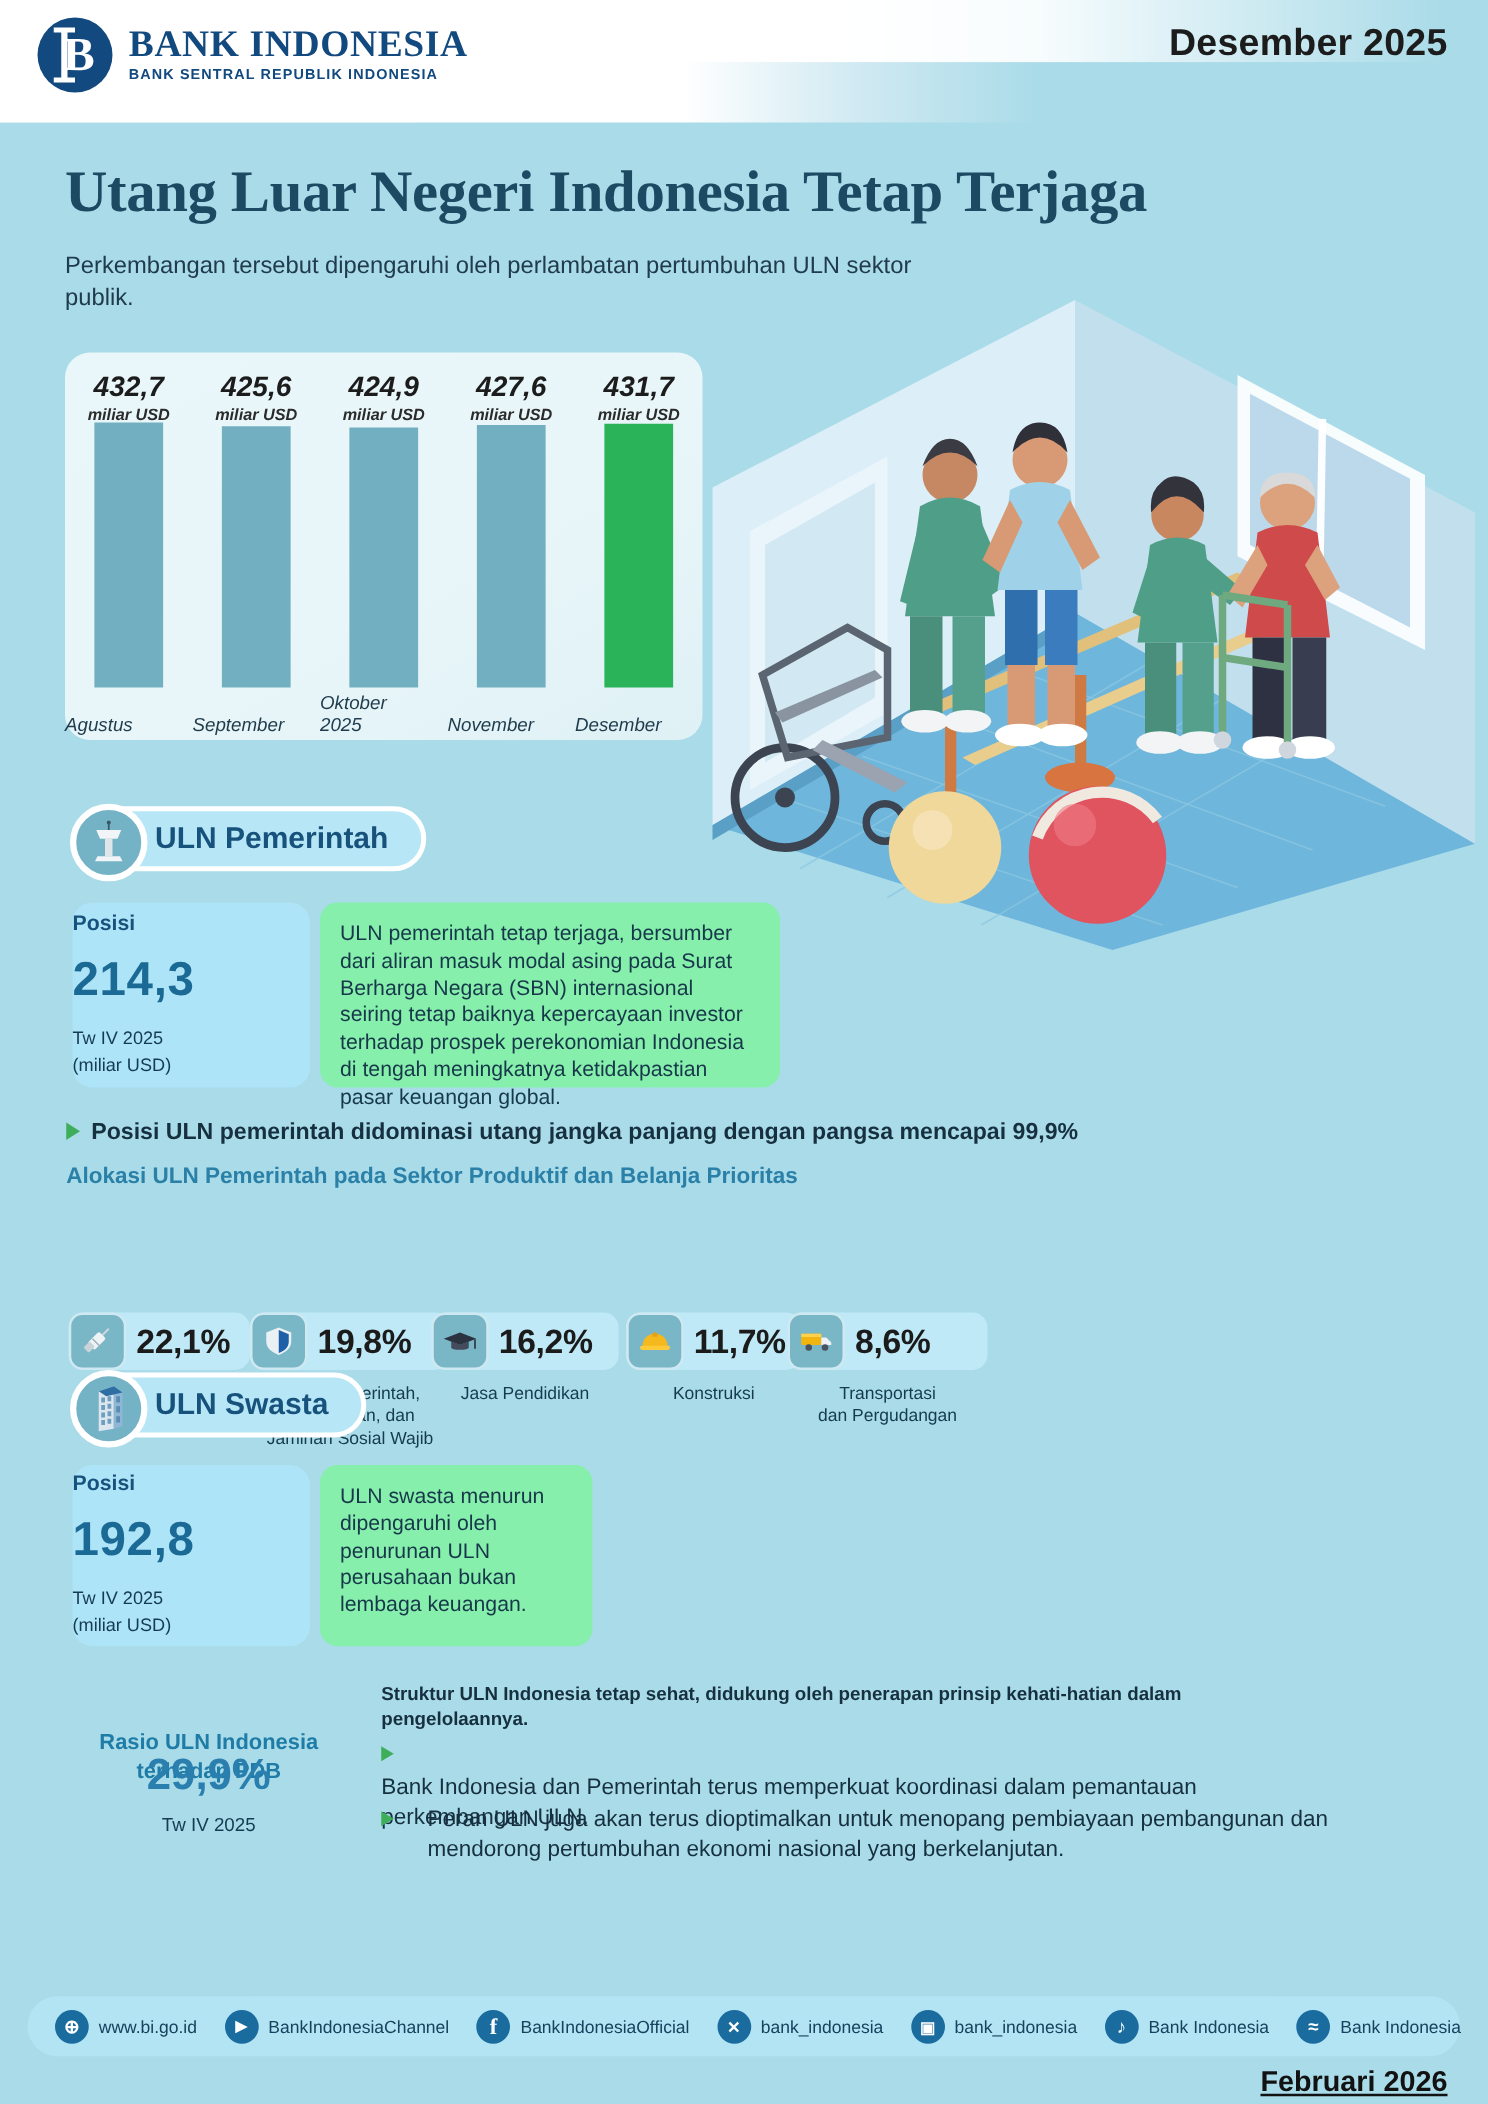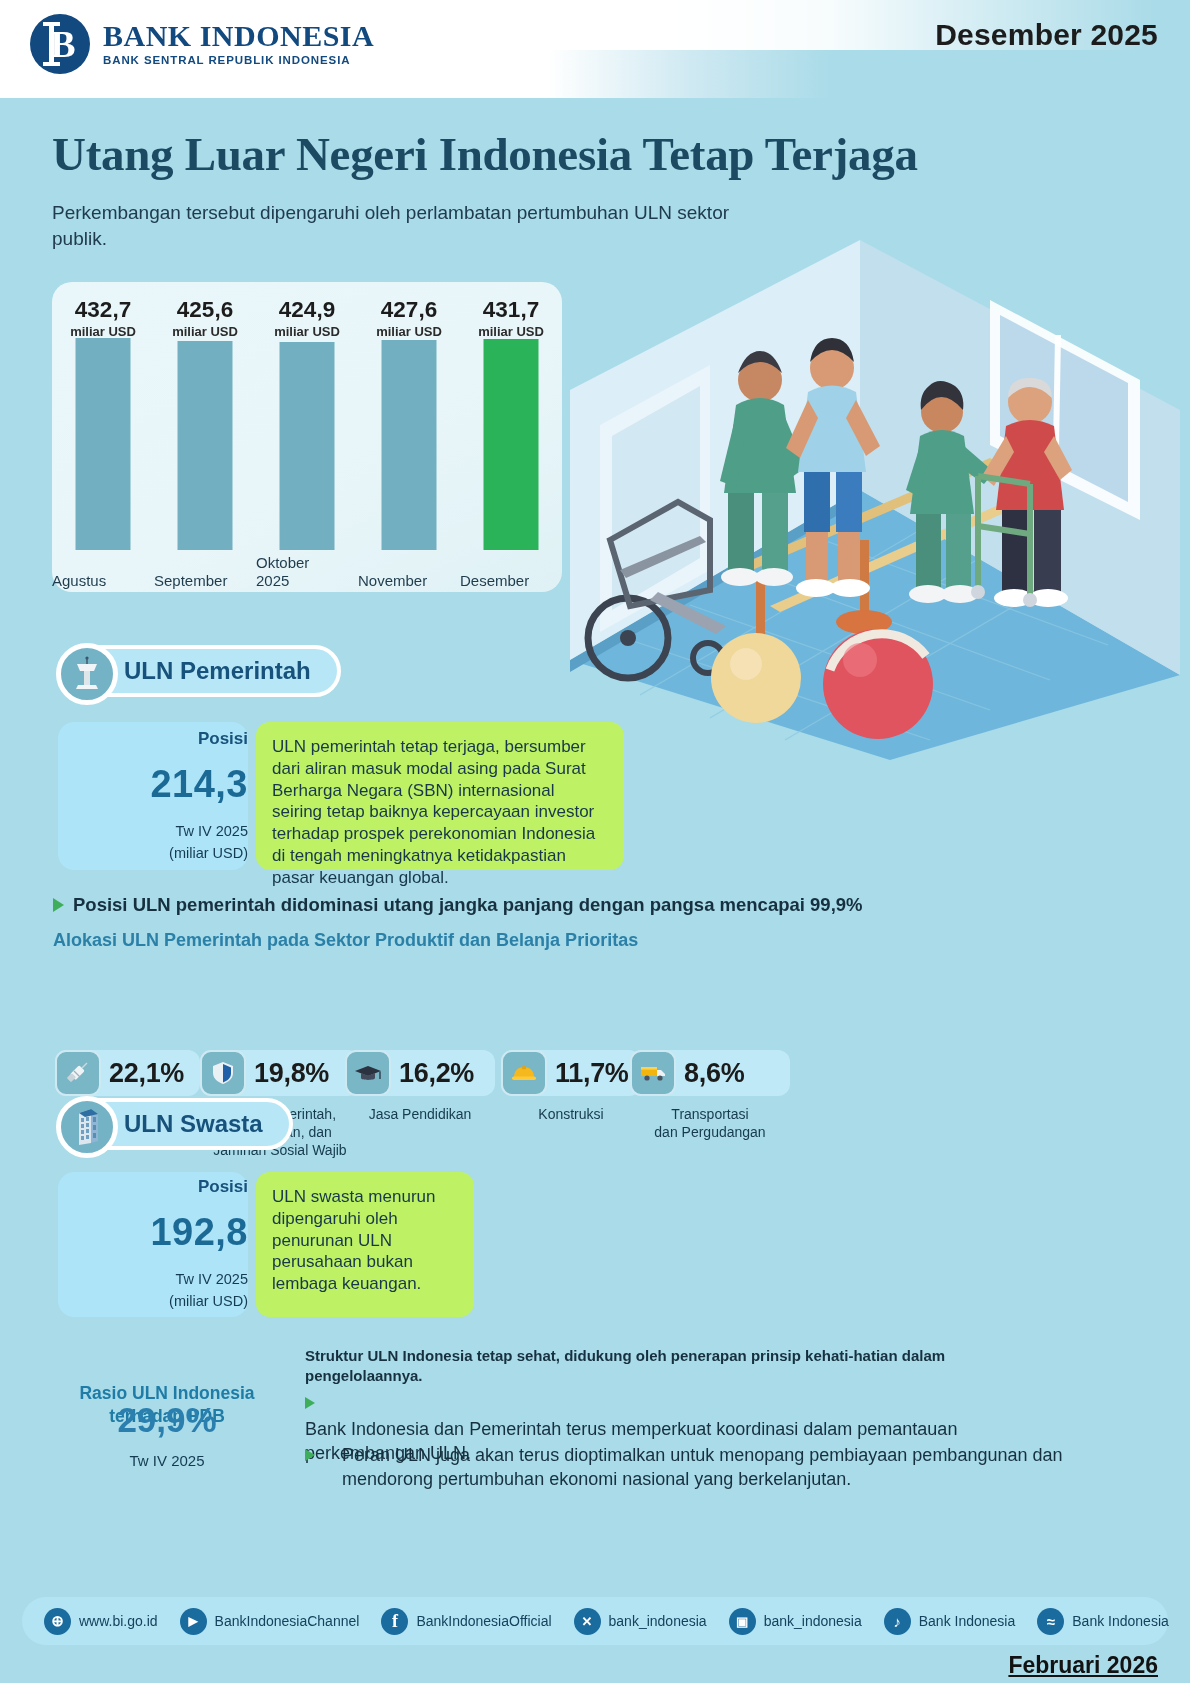--- a/index.html
+++ b/index.html
@@ -65,20 +65,21 @@
   }
 
   
   .illus{position:absolute;left:560px;top:240px;width:630px;height:520px;overflow:hidden;}
 
   
   .chart-card{
     position:absolute;left:52px;top:282px;width:510px;height:310px;
     background:linear-gradient(150deg,#eaf7fa 0%,#e9f6f9 55%,#dff1f5 100%);
     border-radius:20px;
+    font-style:italic;
   }
   .bars{position:absolute;left:0;top:0;width:510px;height:330px;display:flex;}
   .bar-col{flex:1;position:relative;}
   .bar-val{
     position:absolute;top:16px;left:0;width:100%;text-align:center;
     font-size:22.5px;font-weight:bold;color:#1c1c1c;line-height:1.05;
   }
   .bar-unit{
     position:absolute;top:42px;left:0;width:100%;text-align:center;
     font-size:13px;font-weight:bold;color:#2b2b2b;
@@ -102,27 +103,27 @@
   .pill-label{font-size:24px;font-weight:bold;color:#17527c;white-space:nowrap;}
   .pill-icon{
     position:absolute;left:-6px;top:-6px;width:62px;height:62px;border-radius:50%;
     background:#74b3c6;border:5px solid #ffffff;display:flex;align-items:center;justify-content:center;
     box-sizing:border-box;overflow:hidden;
   }
 
   
   .posisi-box{
     position:absolute;border-radius:16px;background:#aee4f7;
-    display:flex;flex-direction:column;align-items:flex-end;justify-content:center;
+    display:flex;flex-direction:column;align-items:flex-start;justify-content:center;
   }
   .posisi-title{font-size:17px;font-weight:bold;color:#17527c;}
   .posisi-val{font-size:38px;font-weight:bold;color:#1b6a96;margin-top:14px;letter-spacing:.5px;}
   .posisi-sub{font-size:14.5px;color:#143b52;margin-top:16px;text-align:center;line-height:1.35;}
   .desc-box{
-    position:absolute;border-radius:14px;background:#bef264;
+    position:absolute;border-radius:14px;background:#86efac;
     font-size:17px;line-height:1.28;color:#17384a;padding:14px 16px 12px 16px;box-sizing:border-box;
   }
 
   
   .bullet-row{position:absolute;display:flex;align-items:flex-start;gap:9px;}
   .tri{
     width:0;height:0;border-left:11px solid #3fae5a;border-top:7px solid transparent;
     border-bottom:7px solid transparent;flex:none;margin-top:5px;
   }
   .tri.sm{border-left-width:10px;border-top-width:6.5px;border-bottom-width:6.5px;margin-top:5px;}

